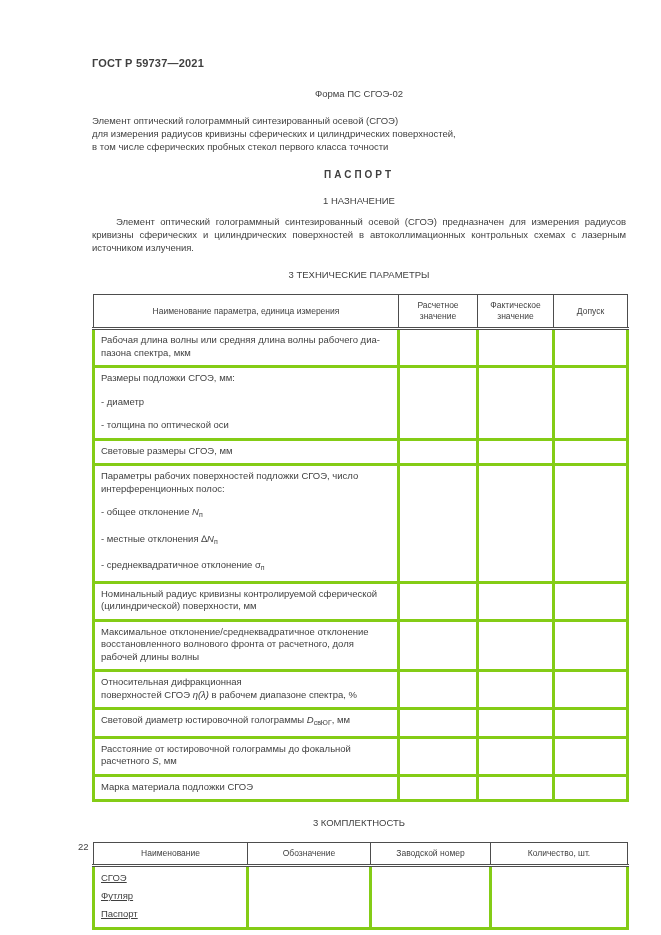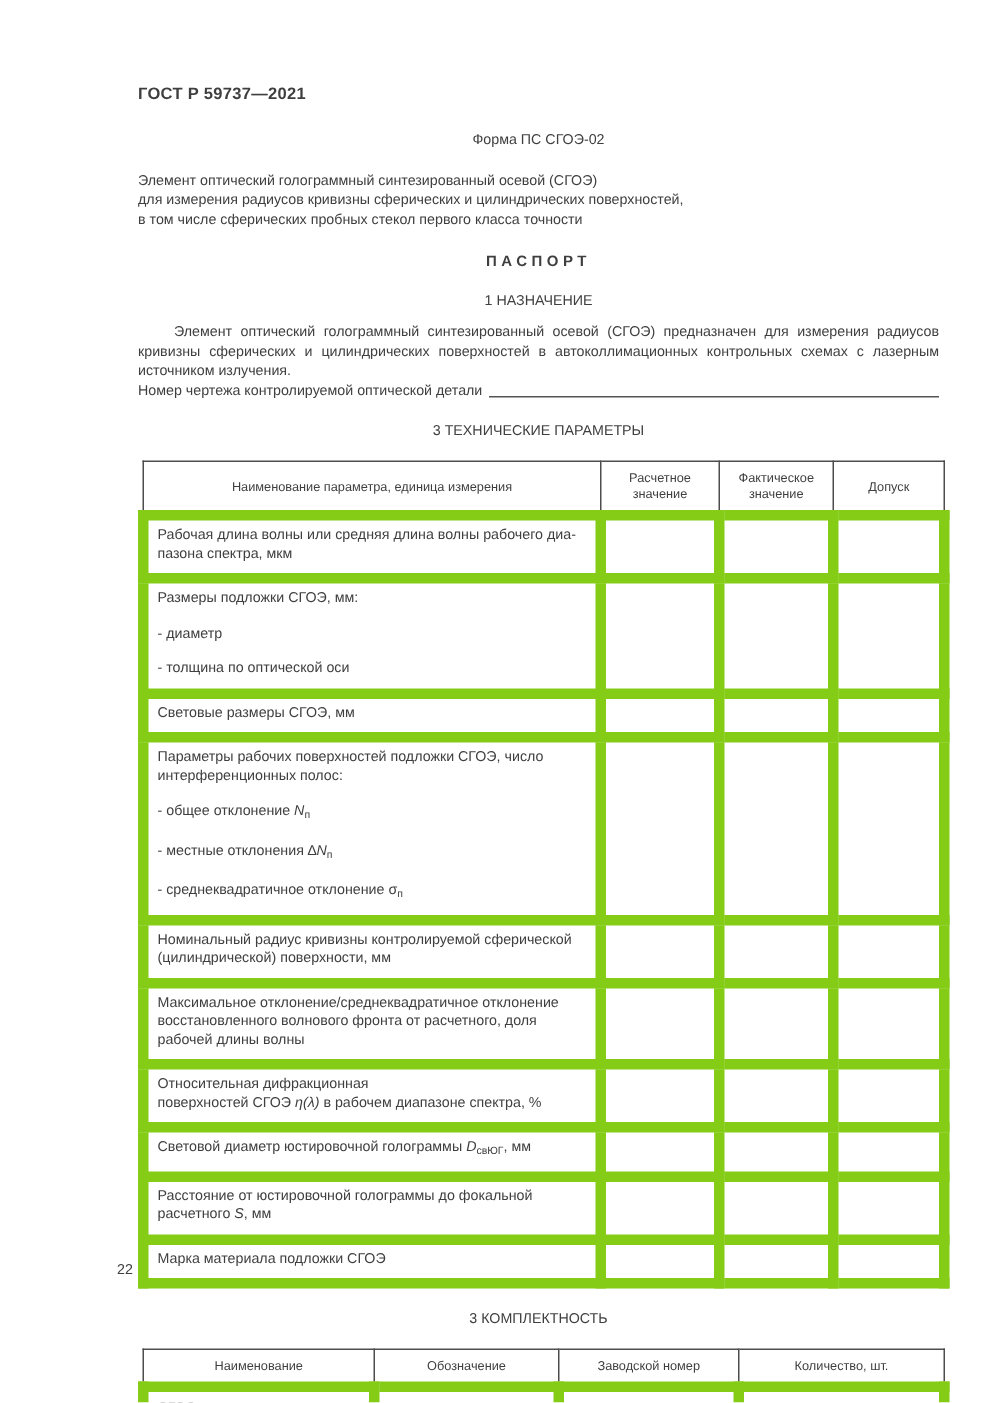--- a/index.html
+++ b/index.html
@@ -76,40 +76,40 @@
     font-weight: normal;
     font-size: 8.5px;
     line-height: 11px;
     text-align: center;
     vertical-align: middle;
     padding: 5px 4px;
     border: 1px solid #4d4d4d;
     border-bottom: 3px double #4d4d4d;
   }
   td {
-    border: 7px solid #84cc16;
+    border: 3px solid #84cc16;
     vertical-align: top;
   }
   .param-cell {
     font-size: 9.5px;
     line-height: 12.5px;
     padding: 4px 6px 6px 6px;
   }
   .cell-line.bullet { margin-top: 11px; }
   .param-cell .i, .items-cell .i { font-style: italic; }
   .param-cell .sub {
     font-size: 7px;
     vertical-align: -2px;
   }
   .items-cell {
     font-size: 9.5px;
     line-height: 12px;
     padding: 5px 6px 7px 6px;
   }
-  .item-line { margin-top: 6px; }
+  .item-line { margin-top: 6px; text-decoration: underline; }
   .item-line:first-child { margin-top: 0; }
   .page-number {
     position: absolute;
     left: 78px;
     top: 841px;
     font-size: 9.5px;
   }
 </style>
 </head>
 <body>
@@ -126,24 +126,20 @@
       <div>для измерения радиусов кривизны сферических и цилиндрических поверхностей,</div>
       <div>в том числе сферических пробных стекол первого класса точности</div>
     </div>
 
     <div class="passport-heading">ПАСПОРТ</div>
 
     <div class="section-heading">1 НАЗНАЧЕНИЕ</div>
 
     <div class="para">Элемент оптический голограммный синтезированный осевой (СГОЭ) предназначен для измерения радиусов кривизны сферических и цилиндрических поверхностей в автоколлимационных контрольных схемах с лазерным источником излучения.</div>
 
-    <div class="drawing-number-line">
-      <span>Номер чертежа контролируемой оптической детали</span>
-      <span class="fill-line"></span>
-    </div>
 
     <div class="section-heading">3 ТЕХНИЧЕСКИЕ ПАРАМЕТРЫ</div>
 
     <table>
       <colgroup>
         <col style="width:305px">
         <col style="width:79px">
         <col style="width:76px">
         <col style="width:74px">
       </colgroup>

